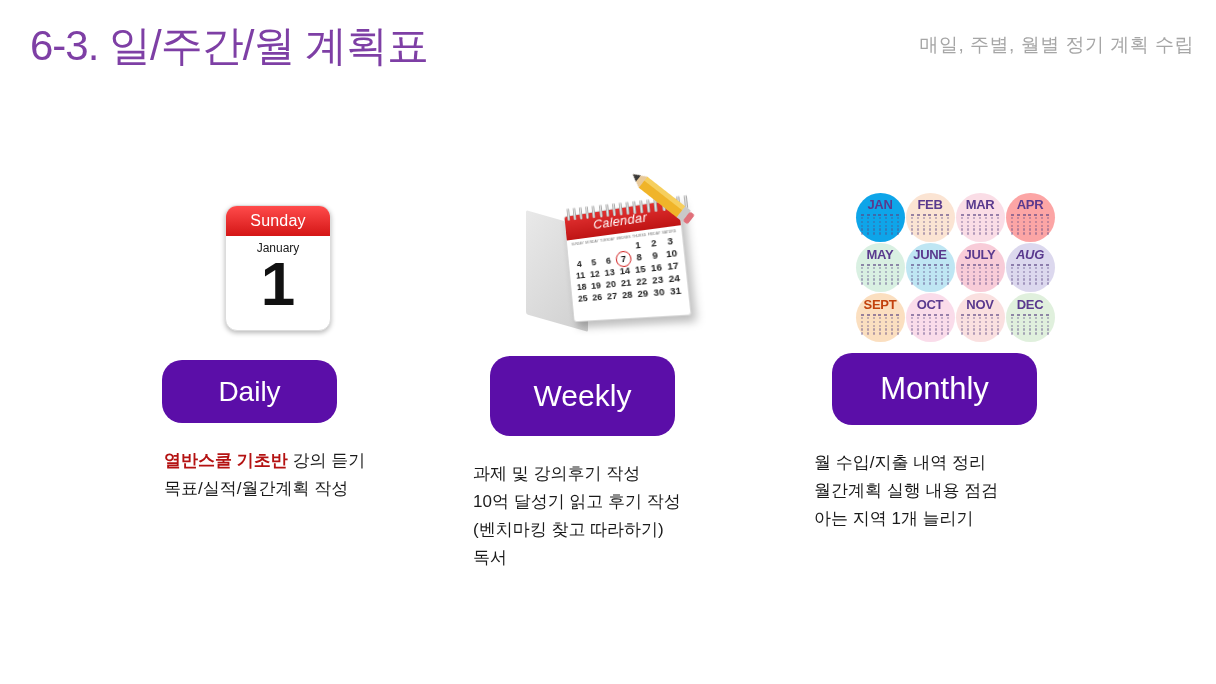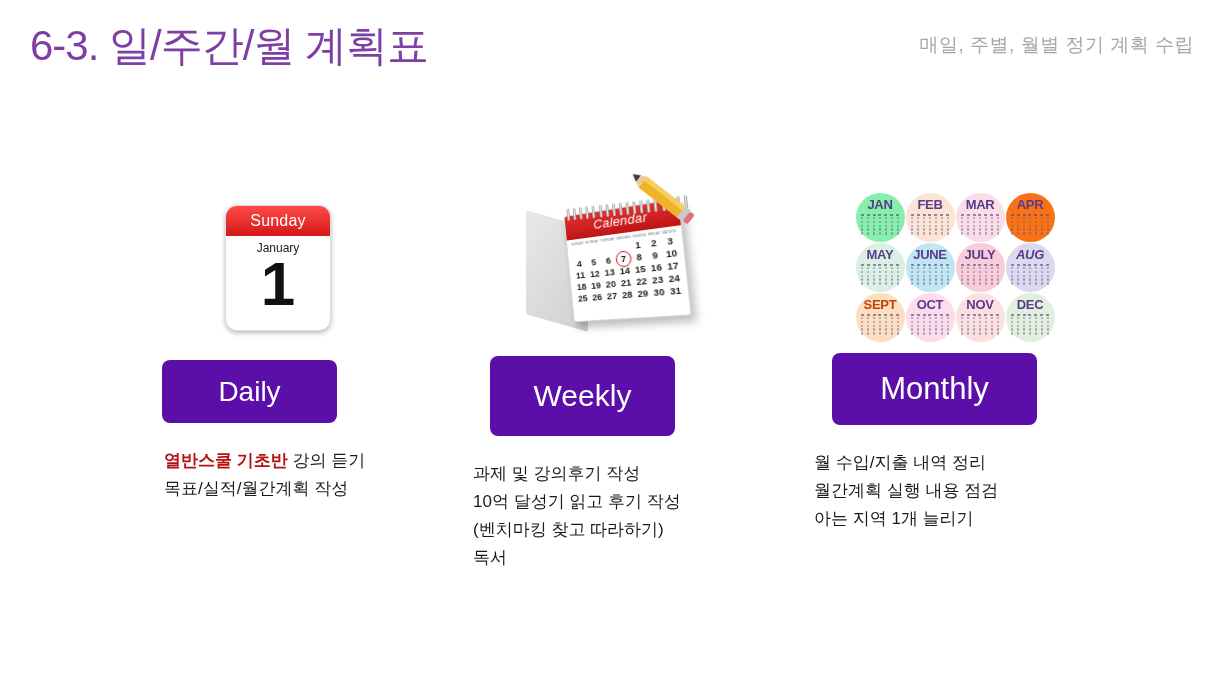--- a/index.html
+++ b/index.html
@@ -100,21 +100,21 @@
   .mo { position: relative; width: 49px; height: 49px; border-radius: 50%;
         display: flex; flex-direction: column; align-items: center; padding-top: 5px; }
   .mo-name { font-size: 13px; font-weight: 700; color: #5a3a8e; letter-spacing: -.3px; line-height: 13px; }
   .mo-grid { margin-top: 3px; width: 38px; }
   .mo-line { display: flex; justify-content: space-between; margin-bottom: 1.4px; }
   .mo-line i { width: 2.4px; height: 2.4px; border-radius: 50%; background: rgba(90,70,130,.45); display: block; }
   .mo-hdr i { background: rgba(90,70,130,.62); width: 3px; height: 1.6px; border-radius: 0; }
 
   
   .btn {
-    background: #5b0ea8; color: #fff; border-radius: 8px;
+    background: #5b0ea8; color: #fff; border-radius: 20px;
     display: flex; align-items: center; justify-content: center;
     font-weight: 400;
   }
   .btn-daily   { width: 175px; height: 63px; font-size: 28px; margin: 10px 0 0 34px; }
   .btn-weekly  { width: 185px; height: 80px; font-size: 30px; margin: 6px 0 0 35px; }
   .btn-monthly { width: 205px; height: 72px; font-size: 31px; margin: 3px 0 0 32px; }
 
   
   .txt { margin-top: 24px; font-size: 17px; line-height: 28px; color: #1a1a1a; }
   .txt-daily   { margin-left: 36px; }
@@ -243,21 +243,21 @@
       <div>과제 및 강의후기 작성</div>
       <div>10억 달성기 읽고 후기 작성</div>
       <div>(벤치마킹 찾고 따라하기)</div>
       <div>독서</div>
     </div>
   </div>
 
   <div class="col col-monthly">
     <div class="art">
       <div class="months" id="months-grid">
-          <div class="mo" style="background: #86efac;">
+          <div class="mo" style="background: #0ea5e9;">
             <div class="mo-name" style="color: rgb(90, 58, 142);">JAN</div>
             <div class="mo-grid">
               <div class="mo-line mo-hdr">
                 <i></i>
                 <i></i>
                 <i></i>
                 <i></i>
                 <i></i>
                 <i></i>
                 <i></i>
@@ -420,21 +420,21 @@
                 <i></i>
                 <i></i>
                 <i></i>
                 <i></i>
                 <i></i>
                 <i></i>
                 <i></i>
               </div>
             </div>
           </div>
-          <div class="mo" style="background: #f97316;">
+          <div class="mo" style="background: #fca5a5;">
             <div class="mo-name" style="color: rgb(90, 58, 142);">APR</div>
             <div class="mo-grid">
               <div class="mo-line mo-hdr">
                 <i></i>
                 <i></i>
                 <i></i>
                 <i></i>
                 <i></i>
                 <i></i>
                 <i></i>

